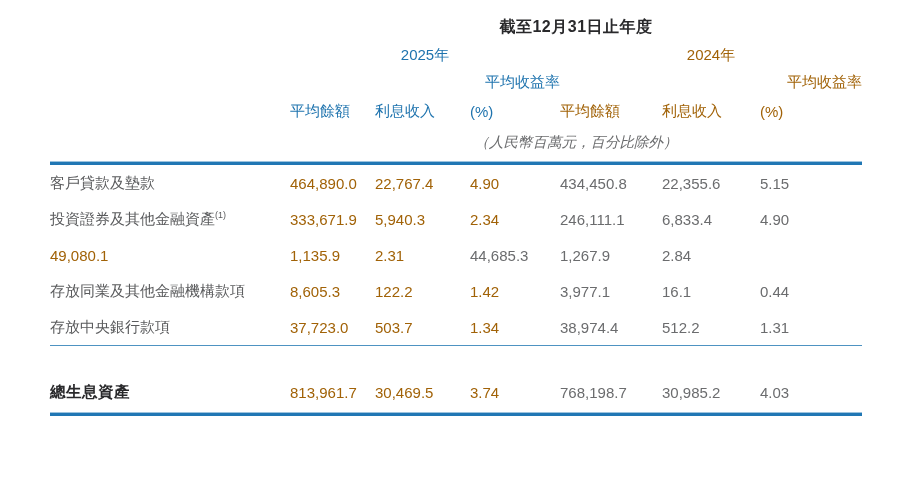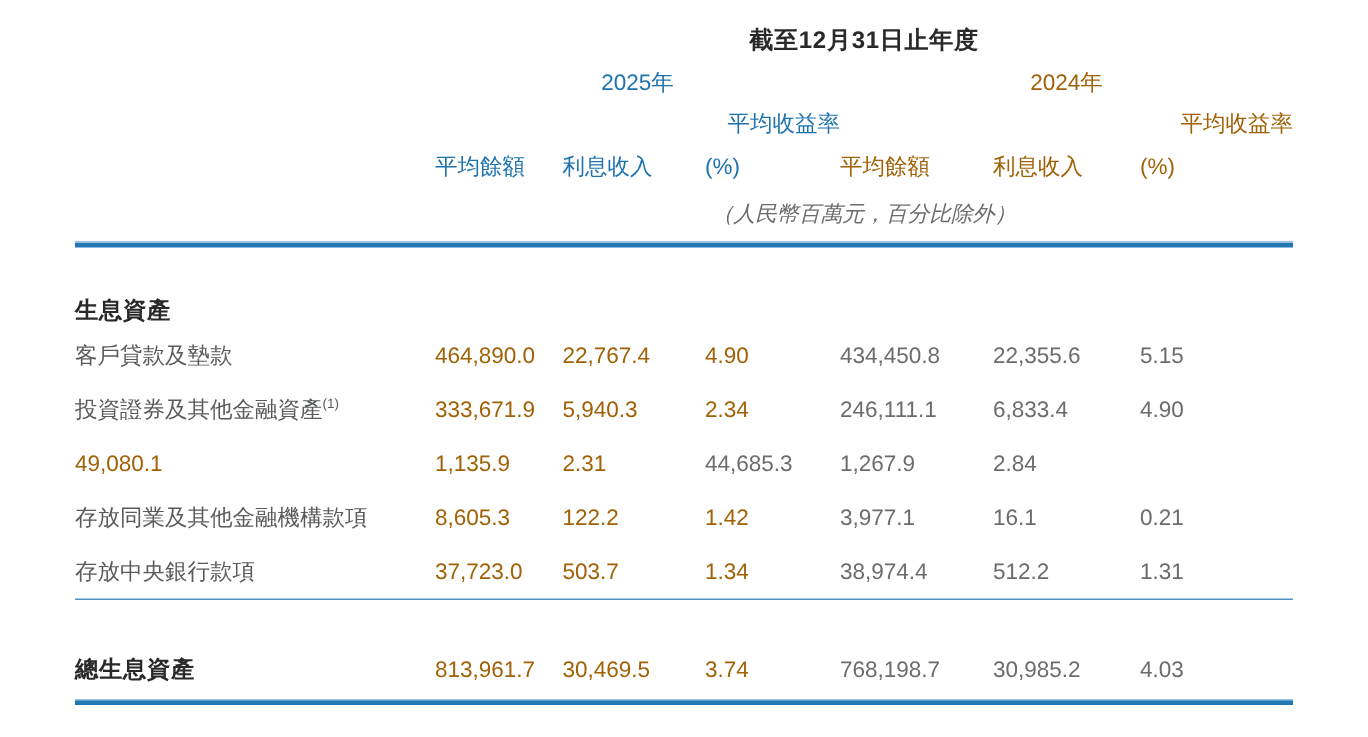--- a/index.html
+++ b/index.html
@@ -137,23 +137,20 @@
     <div class="c gray hdr">利息收入</div>
     <div class="c gray hdr">(%)</div>
   </div>
 
   <div class="grid-row row-note">
     <div class="span-note note-italic">（人民幣百萬元，百分比除外）</div>
   </div>
 
   <div class="rule-thick"></div>
 
-  <div class="grid-row section-row">
-    <div class="section-title">生息資產</div>
-  </div>
 
   <div class="grid-row data-row">
     <div class="rowlabel label-gray"><span>客戶貸款及墊款</span><sup class="fn"></sup></div>
     <div class="c num-blue">464,890.0</div>
     <div class="c num-blue">22,767.4</div>
     <div class="c num-blue">4.90</div>
     <div class="c num-gray">434,450.8</div>
     <div class="c num-gray">22,355.6</div>
     <div class="c num-gray">5.15</div>
   </div>
@@ -177,21 +174,21 @@
     <div class="c num-gray">2.84</div>
   </div>
 
   <div class="grid-row data-row">
     <div class="rowlabel label-gray"><span>存放同業及其他金融機構款項</span><sup class="fn"></sup></div>
     <div class="c num-blue">8,605.3</div>
     <div class="c num-blue">122.2</div>
     <div class="c num-blue">1.42</div>
     <div class="c num-gray">3,977.1</div>
     <div class="c num-gray">16.1</div>
-    <div class="c num-gray">0.21</div>
+    <div class="c num-gray">0.44</div>
   </div>
 
   <div class="grid-row data-row">
     <div class="rowlabel label-gray"><span>存放中央銀行款項</span><sup class="fn"></sup></div>
     <div class="c num-blue">37,723.0</div>
     <div class="c num-blue">503.7</div>
     <div class="c num-blue">1.34</div>
     <div class="c num-gray">38,974.4</div>
     <div class="c num-gray">512.2</div>
     <div class="c num-gray">1.31</div>

